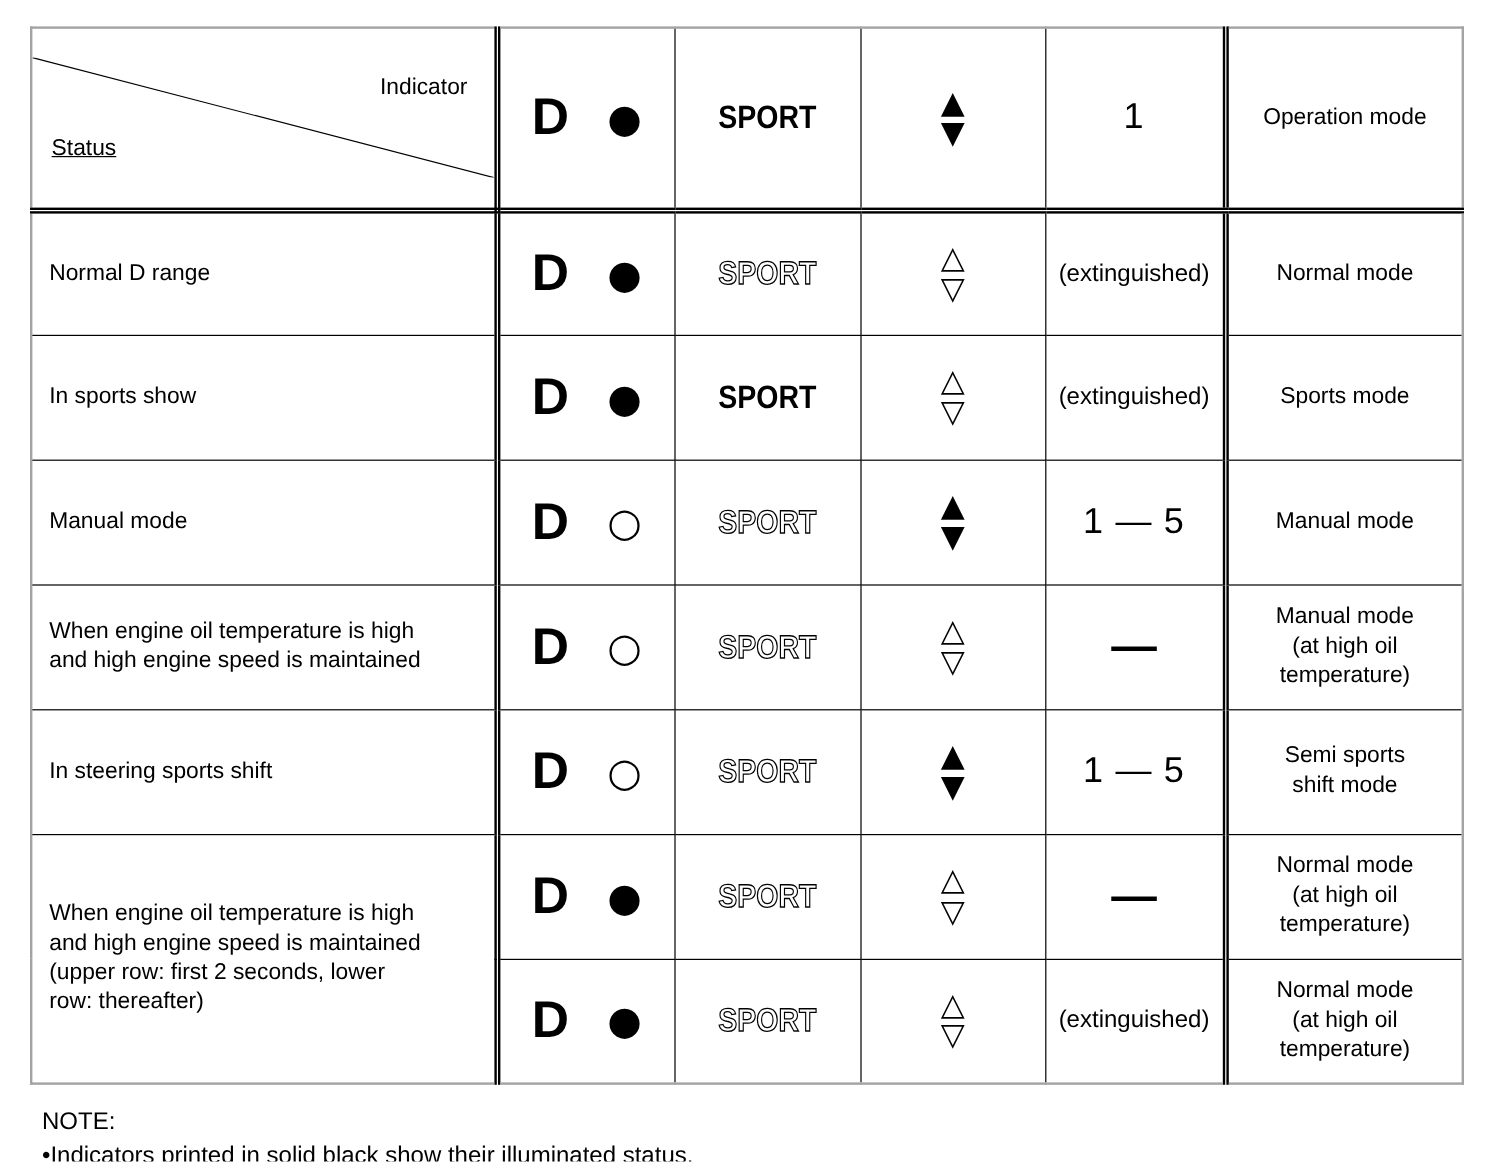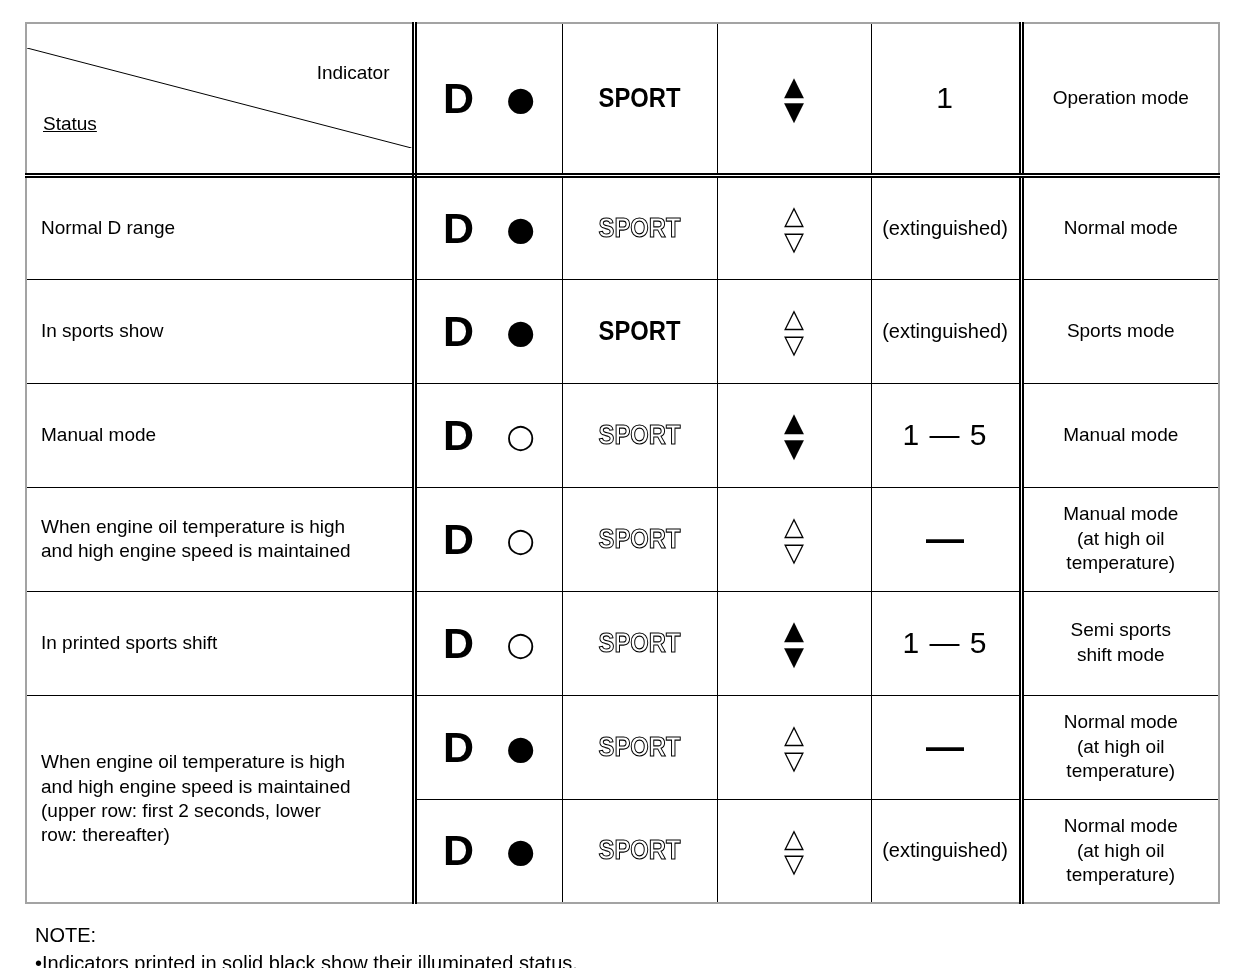--- a/index.html
+++ b/index.html
@@ -247,21 +247,21 @@
           <span>▽</span>
         </div>
       </td>
       <td class="col-gear" data-kind="dash">—</td>
       <td class="col-op">Manual mode
 (at high oil
 temperature)</td>
     </tr>
 
     <tr class="body-row">
-      <td class="col-status">In printed sports shift</td>
+      <td class="col-status">In steering sports shift</td>
       <td>
         <div class="d-cell-inner">
           <span class="d-letter">D</span>
           <span class="d-dot">○</span>
         </div>
       </td>
       <td>
         <span class="sport" data-style="outline">SPORT</span>
       </td>
       <td>

